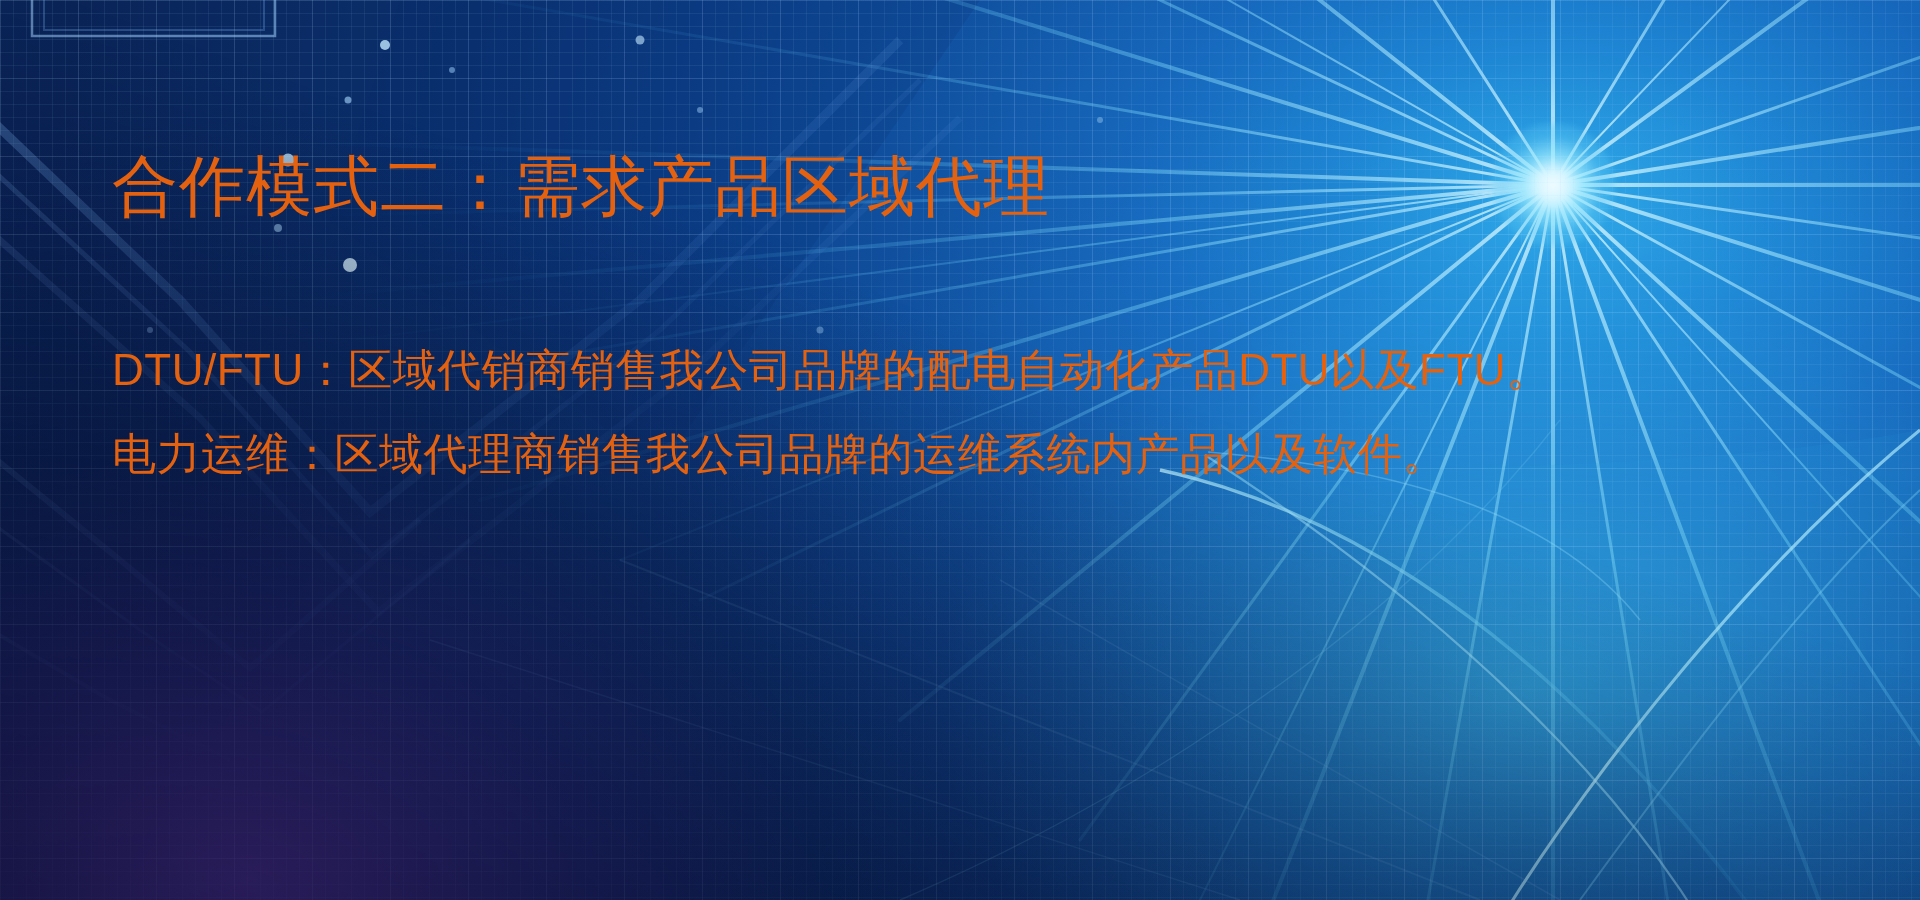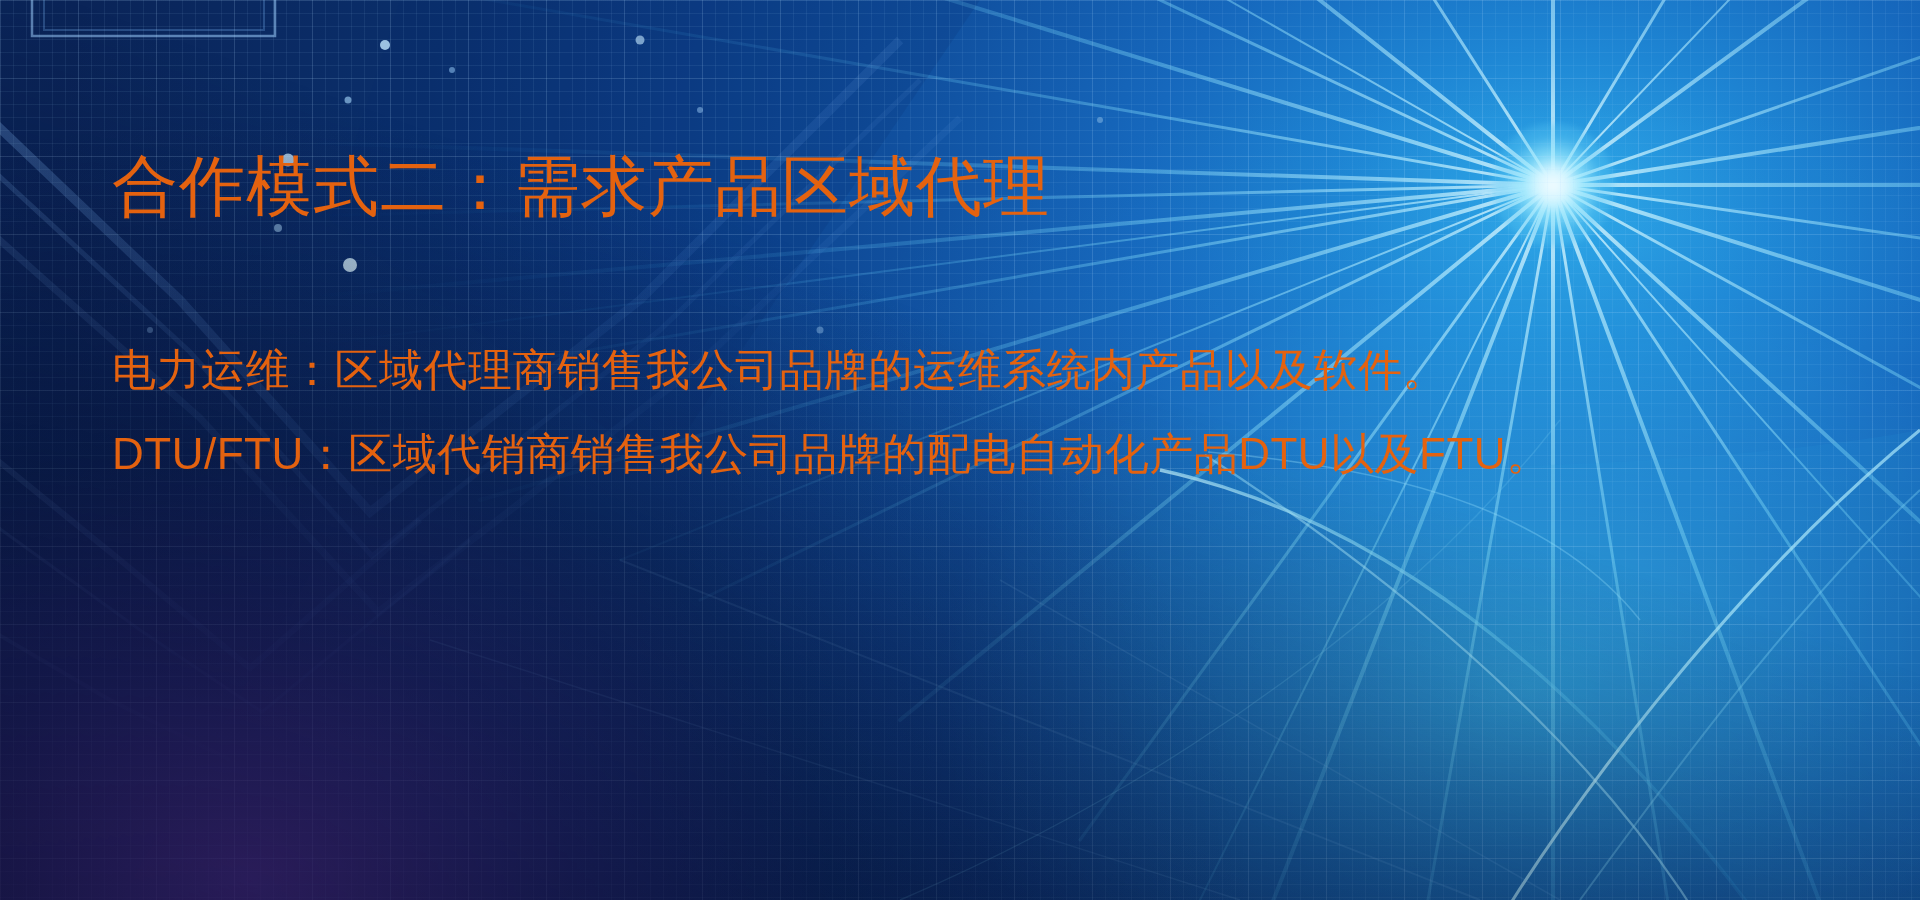--- a/index.html
+++ b/index.html
@@ -238,17 +238,17 @@
     </g>
   </svg>
 
   <div class="bg-layer bg-grid"></div>
   <div class="bg-layer bg-grid-coarse"></div>
   <div class="bg-layer bg-vignette"></div>
 
   <h1 class="slide-title">合作模式二：需求产品区域代理</h1>
 
   <div class="body-block">
+    <p class="body-line">DTU/FTU：区域代销商销售我公司品牌的配电自动化产品DTU以及FTU。</p>
     <p class="body-line">电力运维：区域代理商销售我公司品牌的运维系统内产品以及软件。</p>
-    <p class="body-line">DTU/FTU：区域代销商销售我公司品牌的配电自动化产品DTU以及FTU。</p>
   </div>
 
 </div>
 
 </body></html>

